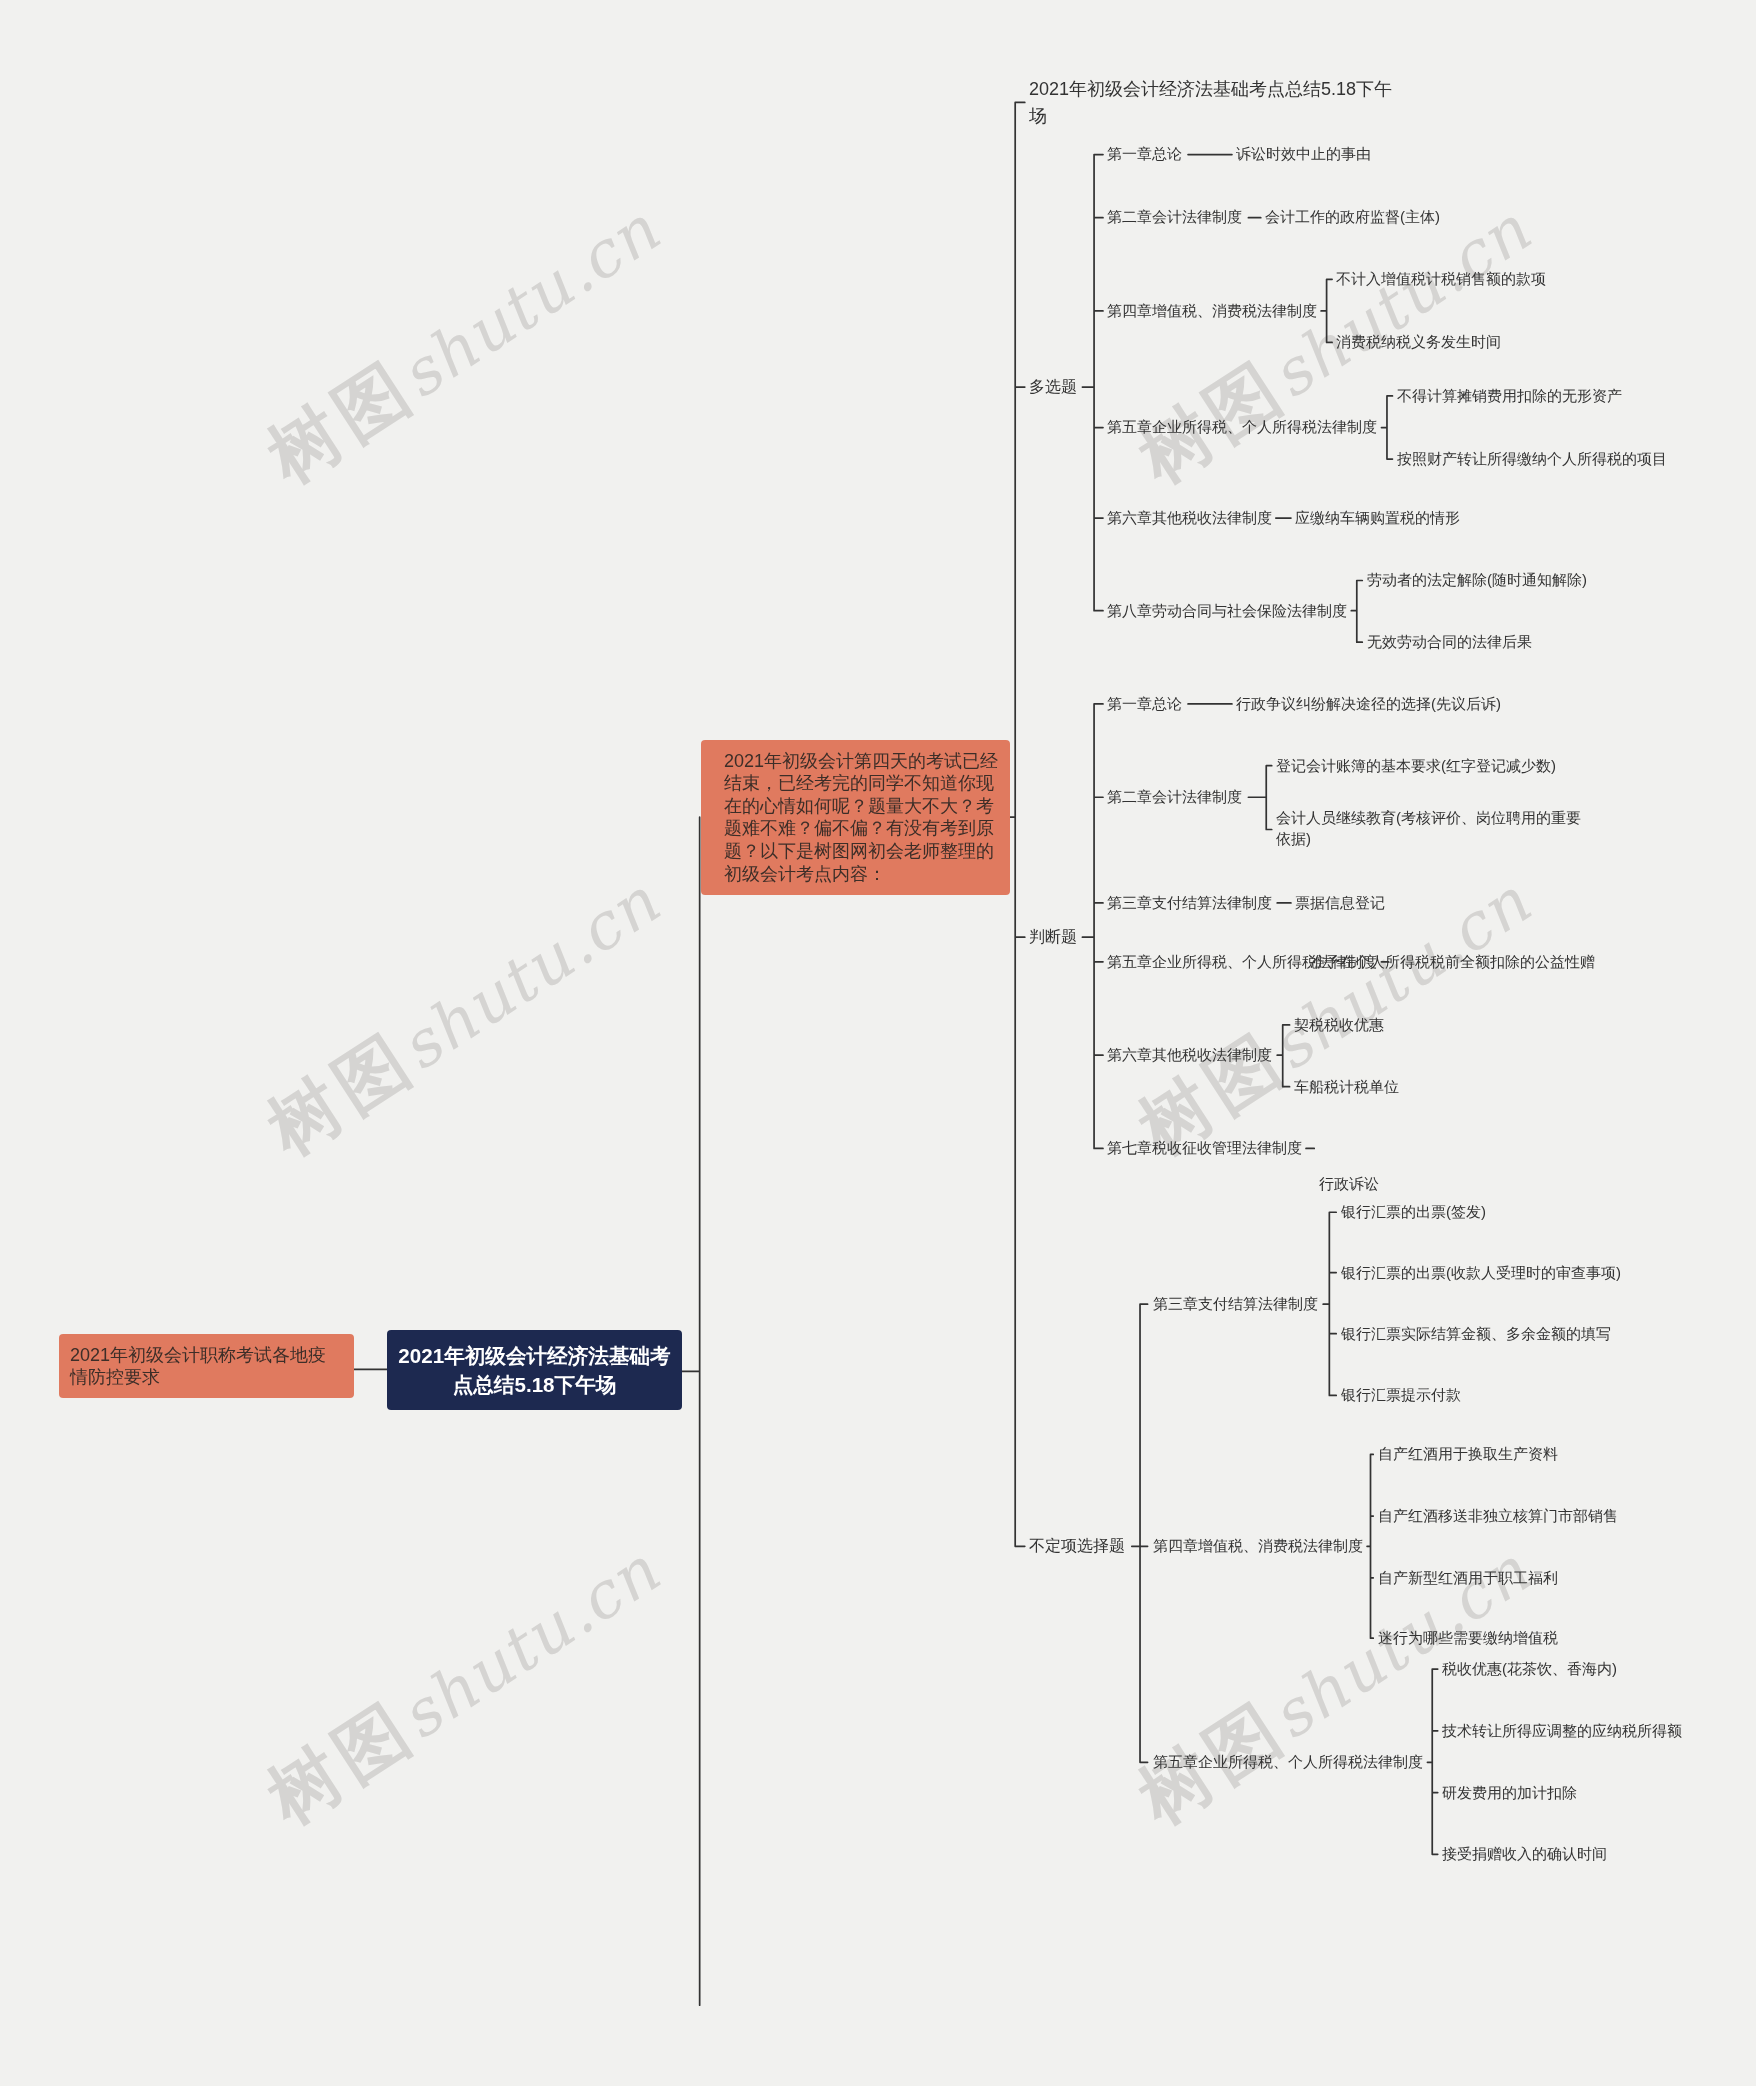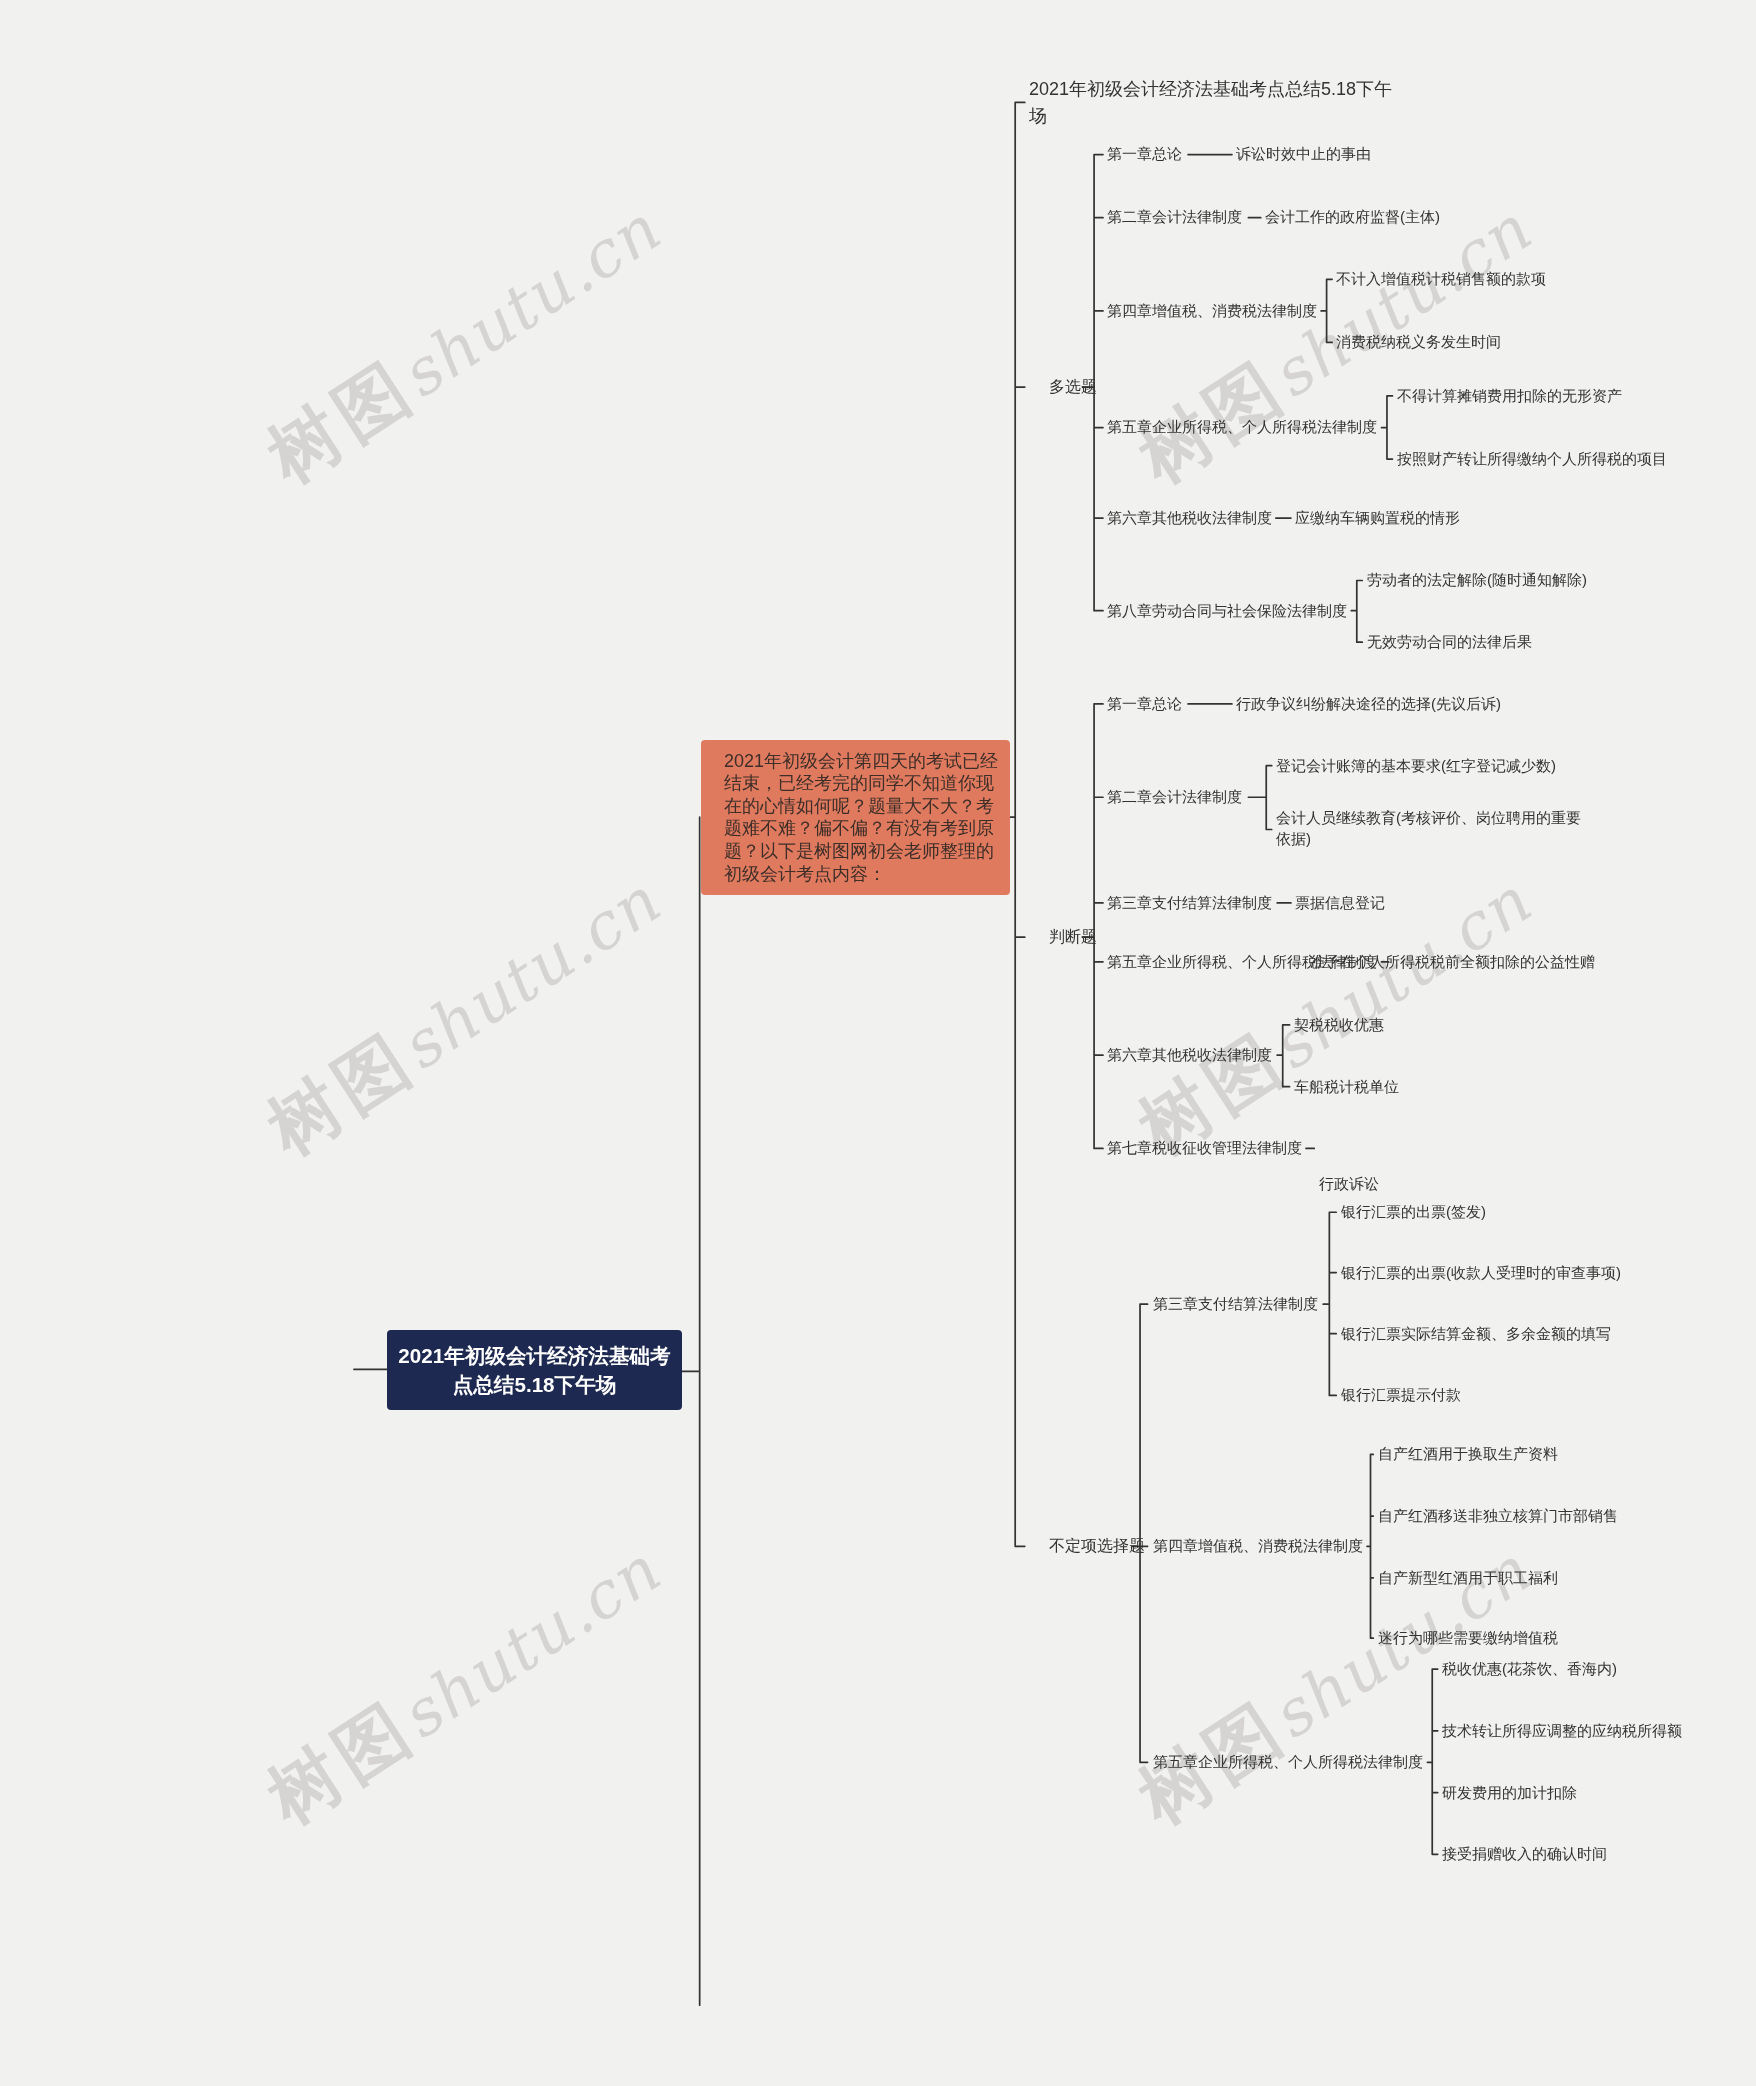--- a/index.html
+++ b/index.html
@@ -18,21 +18,21 @@
   .wm .wm-cjk{font-size:71px;font-weight:bold;letter-spacing:6.9px;}
   .wm .wm-latin{font-size:64px;font-style:italic;font-family:"DejaVu Serif",serif;letter-spacing:1.4px;}
   
   svg.lines{position:absolute;left:0;top:0;z-index:1;}
   svg.lines path{fill:none;stroke:#333333;stroke-width:2.5;stroke-linecap:round;stroke-linejoin:round;}
   
   .node-text{
     position:absolute;z-index:2;transform:translateY(-50%);
     font-size:15px;line-height:20.6px;color:#333;white-space:nowrap;
   }
-  .section-label{font-size:16px;margin-left:20px;}
+  .section-label{font-size:16px;}
   .wrap{white-space:normal;}
   .box{position:absolute;z-index:2;box-sizing:border-box;border-radius:4.1px;}
   .red-box{
     background:#e07a5f;color:#3d2e28;
     font-size:18px;line-height:22.6px;padding:9.6px 11px;
   }
   .root-box{
     background:#1d2950;color:#ffffff;font-weight:bold;text-align:center;
     font-size:20.6px;line-height:29px;padding:11px 9.6px;
   }
@@ -49,20 +49,21 @@
   <div class="wm" style="left:240px;top:1636px;"><span class="wm-cjk">树图</span> <span class="wm-latin">shutu.cn</span></div>
   <div class="wm" style="left:1111px;top:1636px;"><span class="wm-cjk">树图</span> <span class="wm-latin">shutu.cn</span></div>
 
   <svg class="lines" width="1756" height="2087" viewBox="0 0 2560 3042">
     <path d="M516 1996 H566 M993 1999 H1020 M1020 1191 V2923 M1471 1191 H1480 M1480 149 V2254 M1480 149 H1494 M1480 564 H1494 M1480 1366 H1494 M1480 2254 H1494"></path>
     <path d="M1578 564 H1595 M1595 225 V890 M1595 225 H1608 M1595 317 H1608 M1595 453 H1608 M1595 623 H1608 M1595 755 H1608 M1595 890 H1608 M1732 225 H1796 M1820 317 H1838 M1926 453 H1934 M1934 407 V499 M1934 407 H1942 M1934 499 H1942 M2014 623 H2022 M2022 577 V669 M2022 577 H2030 M2022 669 H2030 M1860 755 H1882 M1970 890 H1978 M1978 846 V936 M1978 846 H1986 M1978 936 H1986"></path>
     <path d="M1578 1366 H1595 M1595 1026 V1674 M1595 1026 H1608 M1595 1162 H1608 M1595 1316 H1608 M1595 1402 H1608 M1595 1538 H1608 M1595 1674 H1608 M1732 1026 H1796 M1820 1162 H1846 M1846 1116 V1209 M1846 1116 H1854 M1846 1209 H1854 M1862 1316 H1882 M2014 1402 H2024 M1862 1538 H1870 M1870 1494 V1584 M1870 1494 H1880 M1870 1584 H1880 M1904 1674 H1916"></path>
     <path d="M1650 2254 H1662 M1662 1901 V2569 M1662 1901 H1673 M1662 2254 H1673 M1662 2569 H1673 M1929 1901 H1938 M1938 1767 V2034 M1938 1767 H1948 M1938 1855 H1948 M1938 1944 H1948 M1938 2034 H1948 M1993 2254 H1998 M1998 2120 V2388 M1998 2120 H2002 M1998 2210 H2002 M1998 2300 H2002 M1998 2388 H2002 M2081 2569 H2088 M2088 2433 V2703 M2088 2433 H2096 M2088 2523 H2096 M2088 2613 H2096 M2088 2703 H2096"></path>
   </svg>
 
+  <div class="box red-box" style="left:59px;top:1334px;width:295px;">2021年初级会计职称考试各地疫情防控要求</div>
   <div class="box root-box" style="left:387px;top:1330px;width:295px;">2021年初级会计经济法基础考点总结5.18下午场</div>
   <div class="box red-box" style="left:701px;top:740px;width:309px;padding-left:23px;">2021年初级会计第四天的考试已经结束，已经考完的同学不知道你现在的心情如何呢？题量大不大？考题难不难？偏不偏？有没有考到原题？以下是树图网初会老师整理的初级会计考点内容：</div>
 
   <div class="node-text wrap" style="left:1029px;top:103px;width:370px;font-size:18px;line-height:27.4px;">2021年初级会计经济法基础考点总结5.18下午场</div>
 
   <div class="node-text section-label" style="left:1029px;top:387px;">多选题</div>
   <div class="node-text section-label" style="left:1029px;top:937px;">判断题</div>
   <div class="node-text section-label" style="left:1029px;top:1546px;">不定项选择题</div>
 
   <div class="node-text" style="left:1107px;top:154px;">第一章总论</div>

